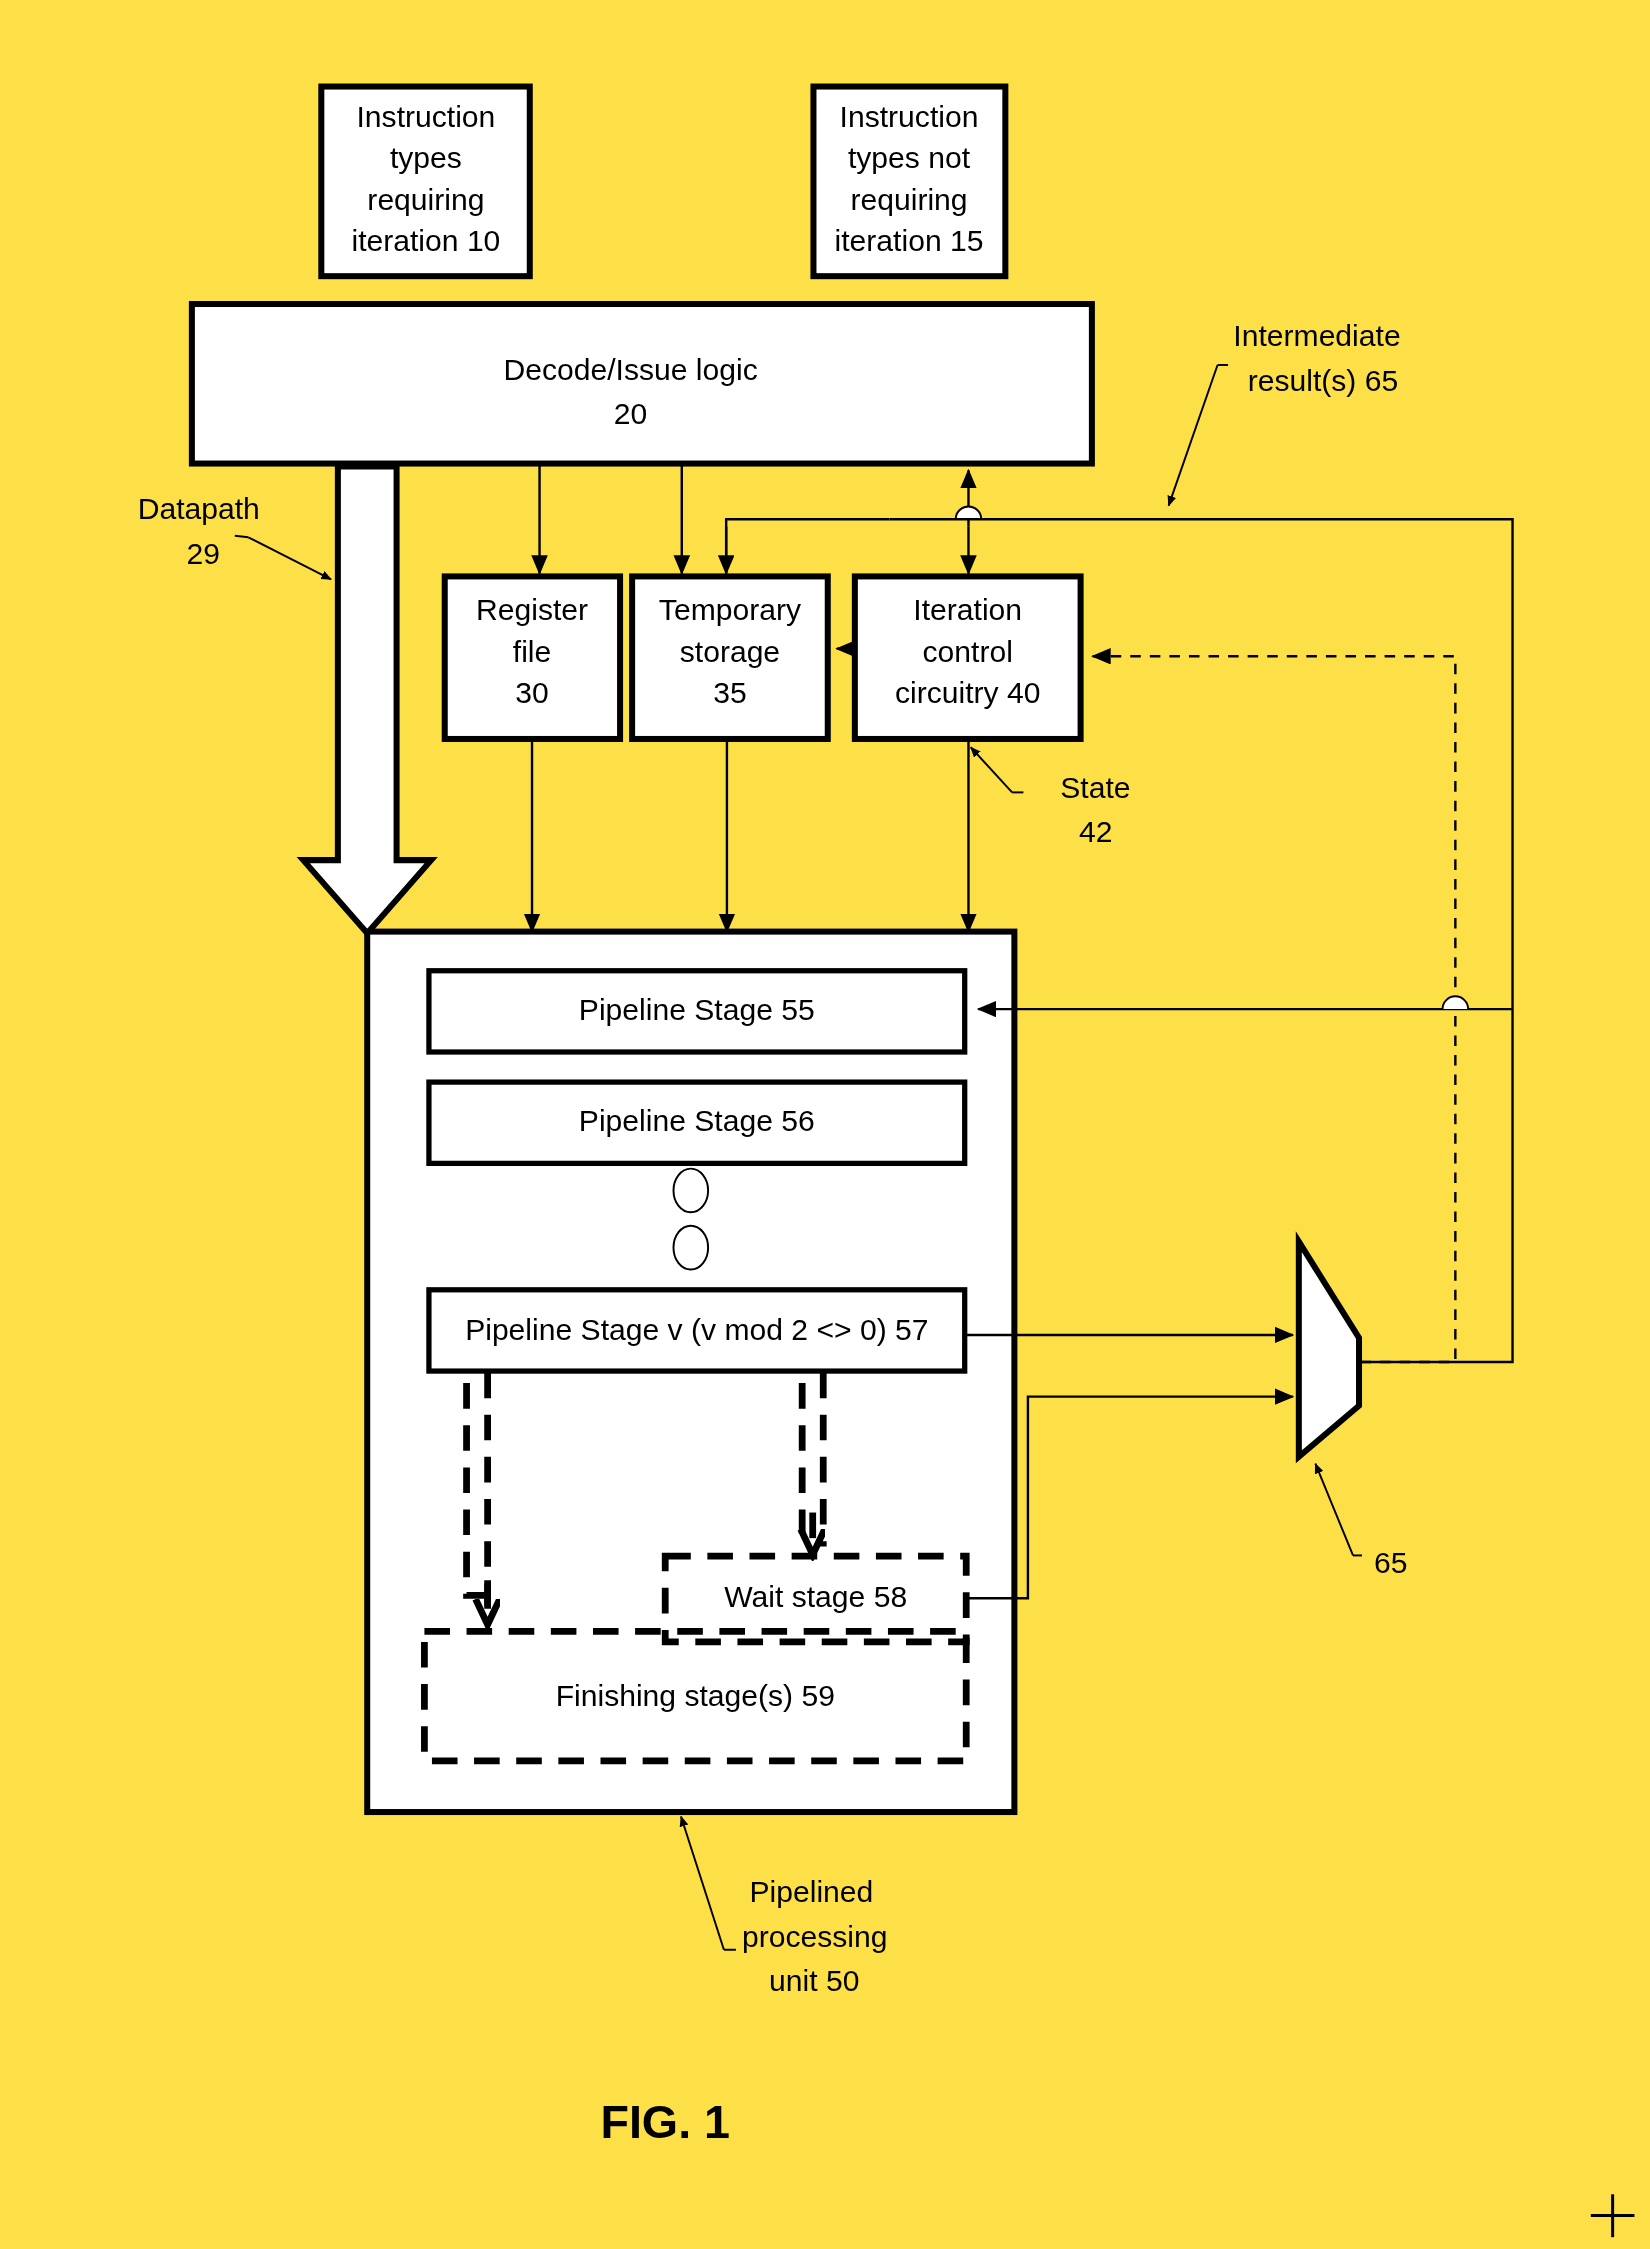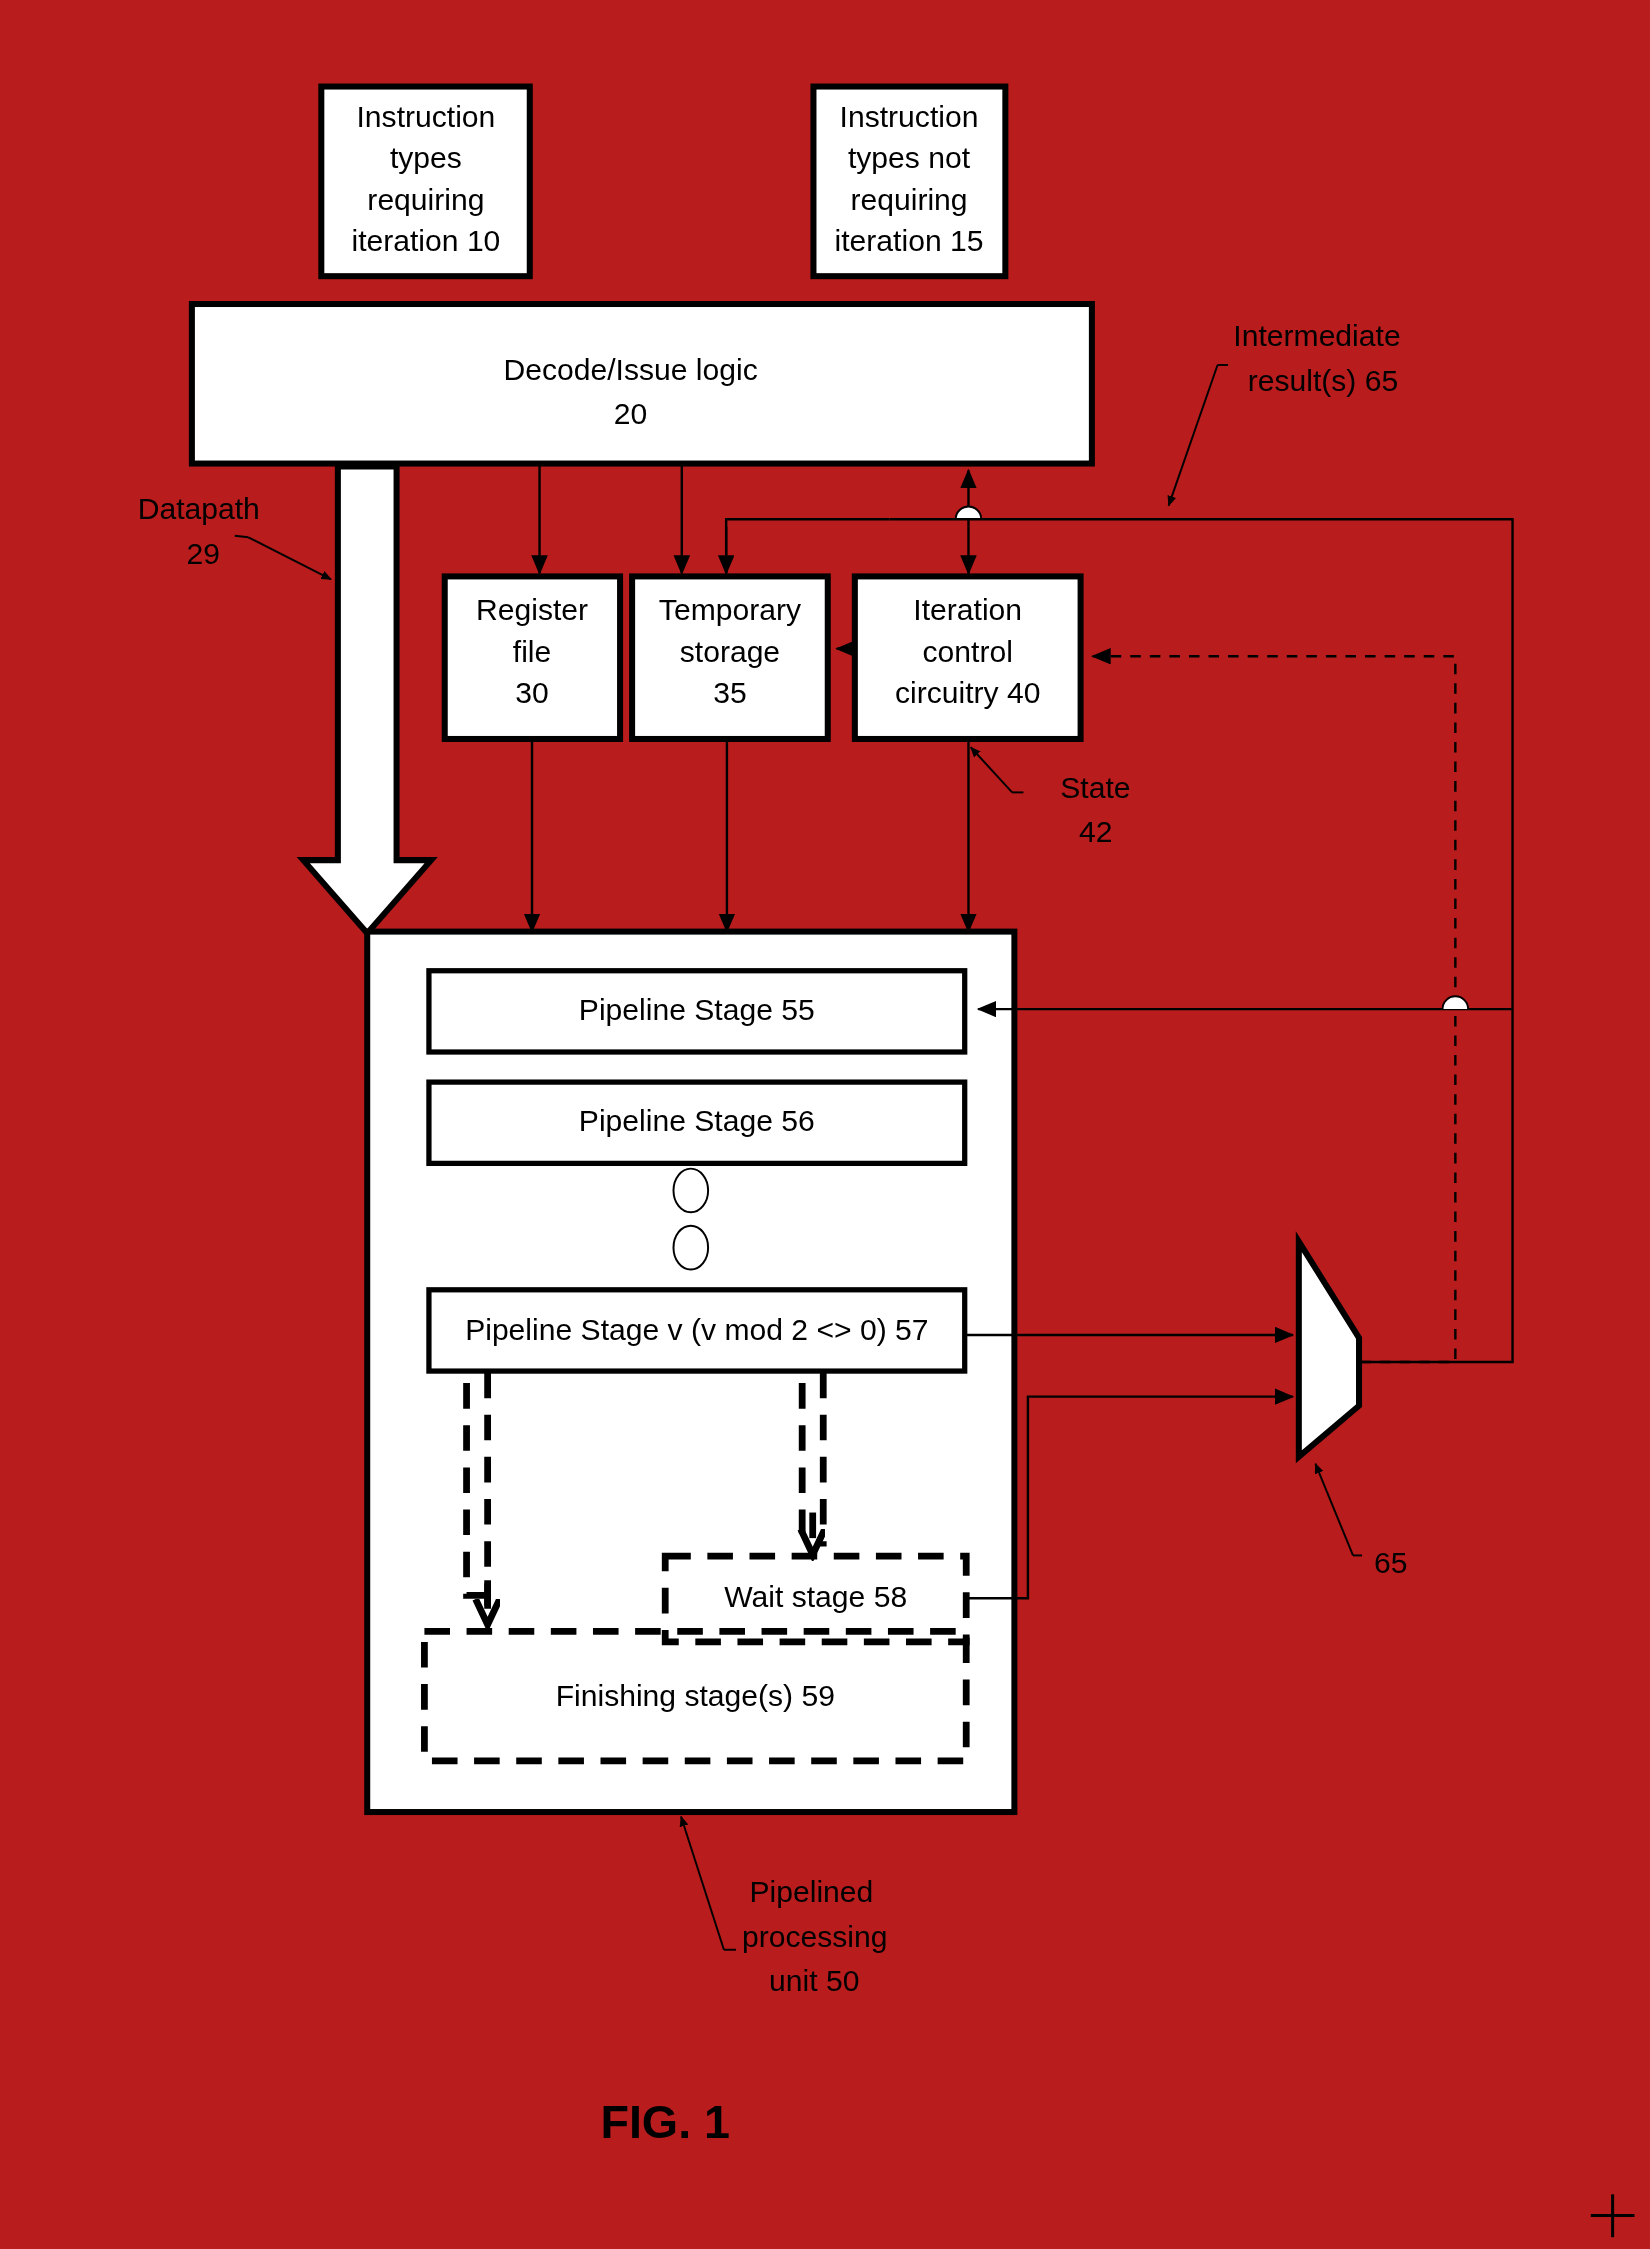--- a/index.html
+++ b/index.html
@@ -4,21 +4,21 @@
 <style>
   html,body{margin:0;padding:0;background:#fff;}
   body{
     font-family:"Liberation Sans", sans-serif;
     color:#000;
   }
   #canvas{
     position:relative;
     width:1651px;
     height:2250px;
-    background:#b91c1c;
+    background:#fde047;
     overflow:hidden;
   }
   svg#fig{
     position:absolute;
     left:0; top:0;
     width:1651px;
     height:2250px;
   }
   .boxtext{
     font-family:"Liberation Sans", sans-serif;

